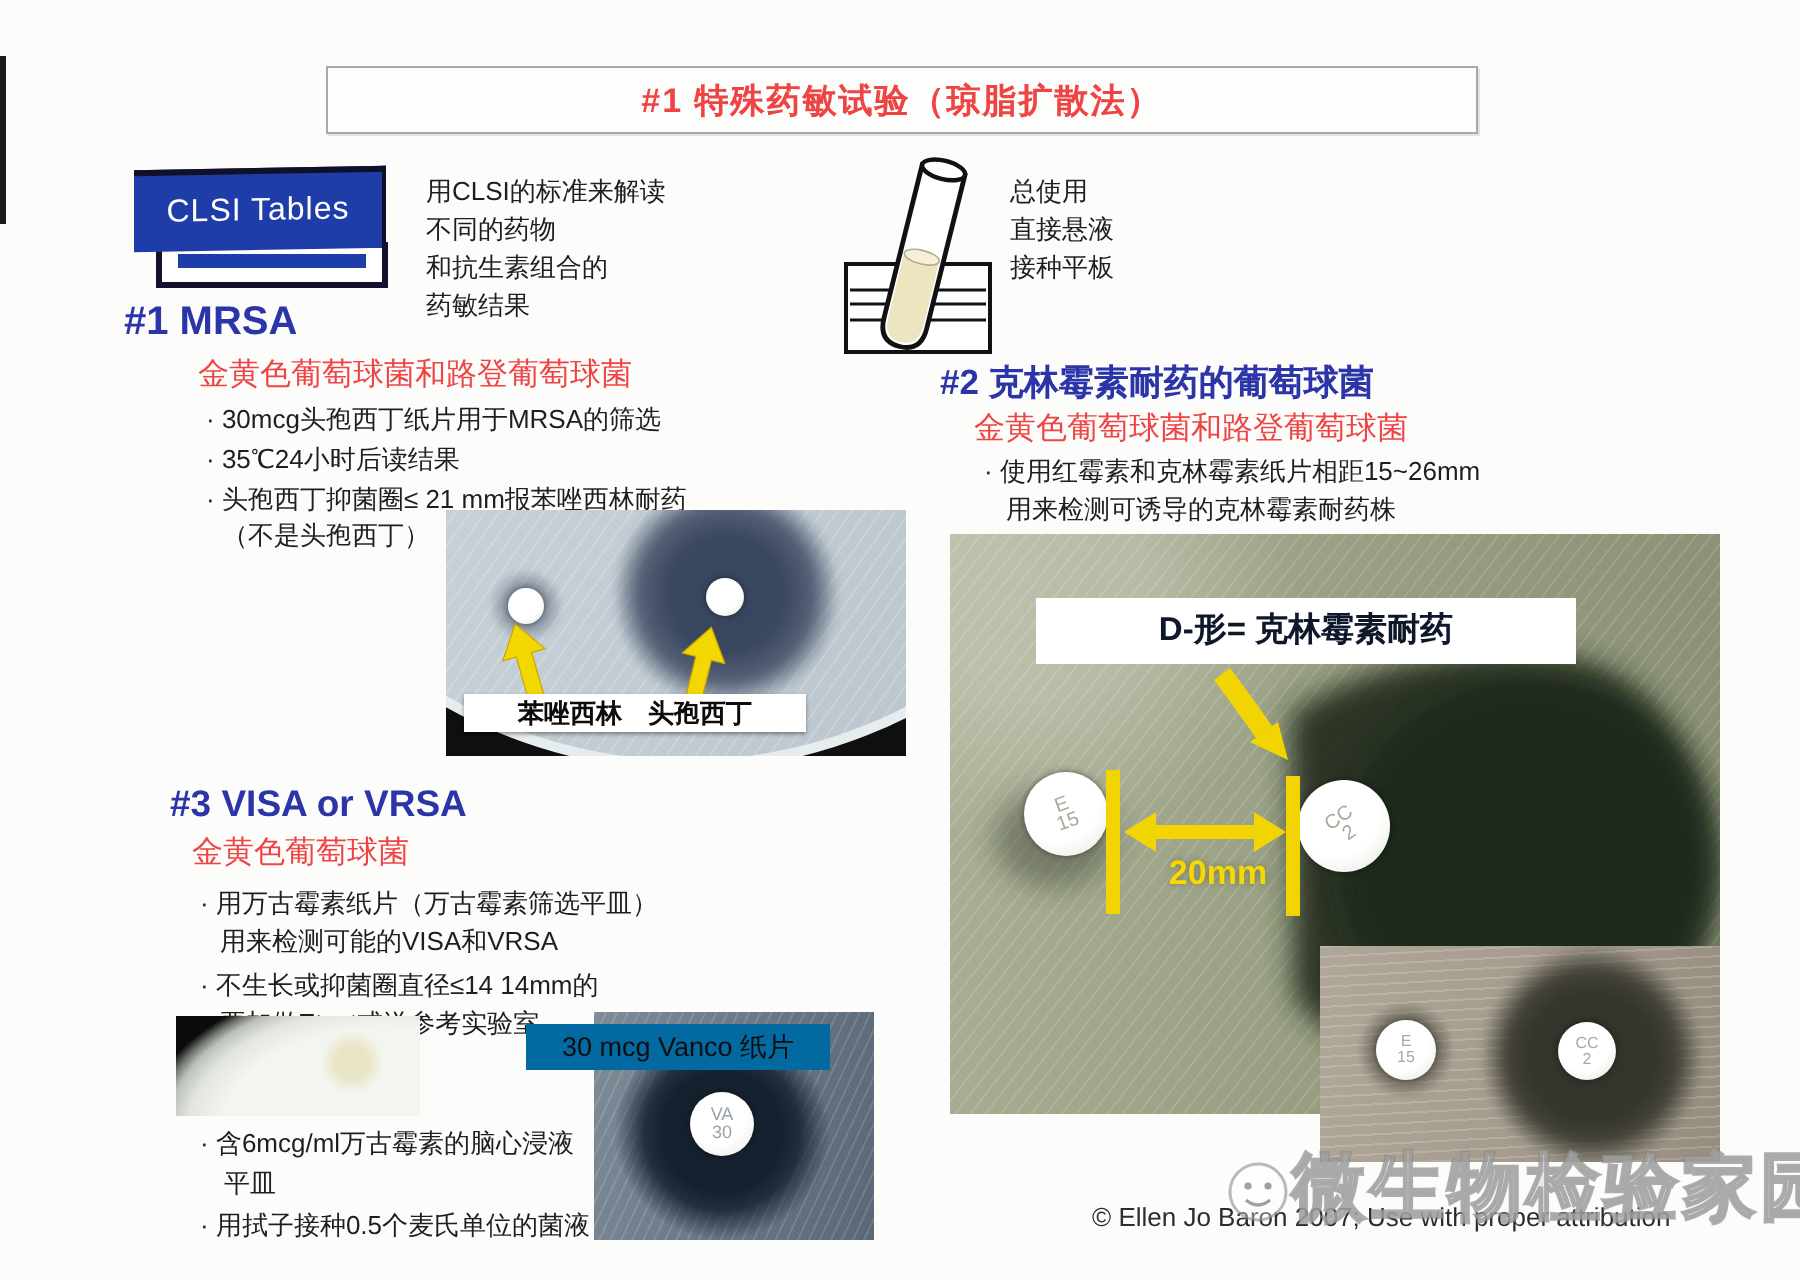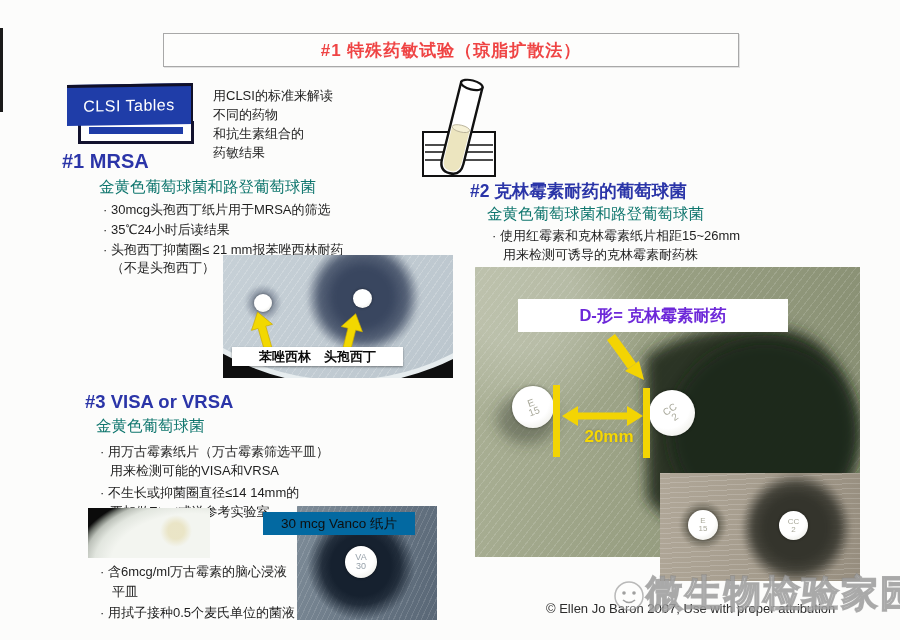--- a/index.html
+++ b/index.html
@@ -4,21 +4,21 @@
 <style>
   html,body{margin:0;padding:0;background:#e8e8e8;}
   #slide{
     position:relative;width:900px;height:640px;background:#fcfcfb;
     overflow:hidden;font-family:"Liberation Sans",sans-serif;color:#1d1d1d;
     margin:0 auto;
   }
   .abs{position:absolute;}
   .txt{font-size:13px;line-height:19px;color:#1e1e1e;white-space:nowrap;}
   .blue-head{color:#2b35a8;font-weight:bold;white-space:nowrap;}
-  .sub-head{font-size:15.5px;color:#0f766e;white-space:nowrap;}
+  .sub-head{font-size:15.5px;color:#ef4444;white-space:nowrap;}
 
   
   .title-box{left:163px;top:33px;width:574px;height:32px;border:1px solid #a8a8a8;
     background:#fdfdfc;box-shadow:1px 1px 0 #e2e2e2;display:flex;align-items:center;justify-content:center;}
   .title-box span{color:#ef4444;font-weight:bold;font-size:17px;letter-spacing:1px;}
 
   
   .edge-sliver{left:0;top:28px;width:3px;height:84px;background:#1a1a1a;}
 
   
@@ -49,21 +49,21 @@
   .p1-label{position:absolute;left:9px;top:92px;width:171px;height:19px;background:#ffffff;
     font-size:13px;font-weight:bold;line-height:19px;text-align:center;color:#0c0c0c;box-shadow:0 1px 2px rgba(0,0,0,.4);}
 
   
   .photo2{left:475px;top:267px;width:385px;height:290px;
     background:
       radial-gradient(circle at 12% 10%,rgba(255,255,255,.22) 0 12%,rgba(255,255,255,0) 30%),
       repeating-linear-gradient(128deg,rgba(255,255,255,.13) 0 1px,rgba(0,0,0,0) 1px 6px),
       linear-gradient(100deg,#abb196 0%,#99a083 45%,#878e72 100%);}
   .p2-label{position:absolute;left:43px;top:32px;width:270px;height:33px;background:#ffffff;
-    font-size:16.5px;font-weight:bold;line-height:33px;text-align:center;color:#6d28d9;}
+    font-size:16.5px;font-weight:bold;line-height:33px;text-align:center;color:#0f172a;}
   .p2-dist{position:absolute;left:92px;top:160px;width:84px;text-align:center;
     font-size:17px;font-weight:bold;color:#f6d803;text-shadow:0 0 3px rgba(40,40,0,.35);}
   .disk-e15{left:37px;top:119px;width:42px;height:42px;}
   .disk-cc2{left:174px;top:123px;width:46px;height:46px;}
   .rot-20{transform:rotate(-20deg);}
   .rot-35{transform:rotate(-35deg);}
 
   
   .inset{left:660px;top:473px;width:200px;height:108px;z-index:4;
     background:
@@ -135,20 +135,25 @@
     <line x1="17" y1="80" x2="85" y2="80" stroke="#111111" stroke-width="1.6"></line>
     <line x1="17" y1="88" x2="85" y2="88" stroke="#111111" stroke-width="1.6"></line>
     <g transform="rotate(14 50 60)">
       <path d="M41,11 V90 Q41,102 52,102 Q63,102 63,90 V11 Z" fill="#ffffff" stroke="#111111" stroke-width="2.4"></path>
       <path d="M43,56 V89 Q43,99.7 52,99.7 Q61,99.7 61,89 V56 Z" fill="#ece5bf"></path>
       <ellipse cx="52" cy="56" rx="9" ry="3.4" fill="#f6f1d6" stroke="#b2ab92" stroke-width="0.8"></ellipse>
       <ellipse cx="52" cy="11" rx="11" ry="4.6" fill="#ffffff" stroke="#111111" stroke-width="2.2"></ellipse>
     </g>
   </svg>
 
+  <div class="abs txt" style="left:505px;top:86px;">
+    <div>总使用</div>
+    <div>直接悬液</div>
+    <div>接种平板</div>
+  </div>
 
   <div class="abs blue-head" style="left:62px;top:150px;font-size:20px;">#1 MRSA</div>
   <div class="abs sub-head" style="left:99px;top:177px;">金黄色葡萄球菌和路登葡萄球菌</div>
   <div class="abs txt" style="left:103px;top:200px;">· 30mcg头孢西丁纸片用于MRSA的筛选</div>
   <div class="abs txt" style="left:103px;top:220px;">· 35℃24小时后读结果</div>
   <div class="abs txt" style="left:103px;top:240px;">· 头孢西丁抑菌圈≤ 21 mm报苯唑西林耐药</div>
   <div class="abs txt" style="left:111px;top:258px;">（不是头孢西丁）</div>
 
   <div class="abs photo photo1">
     <div class="p1-agar"></div>

